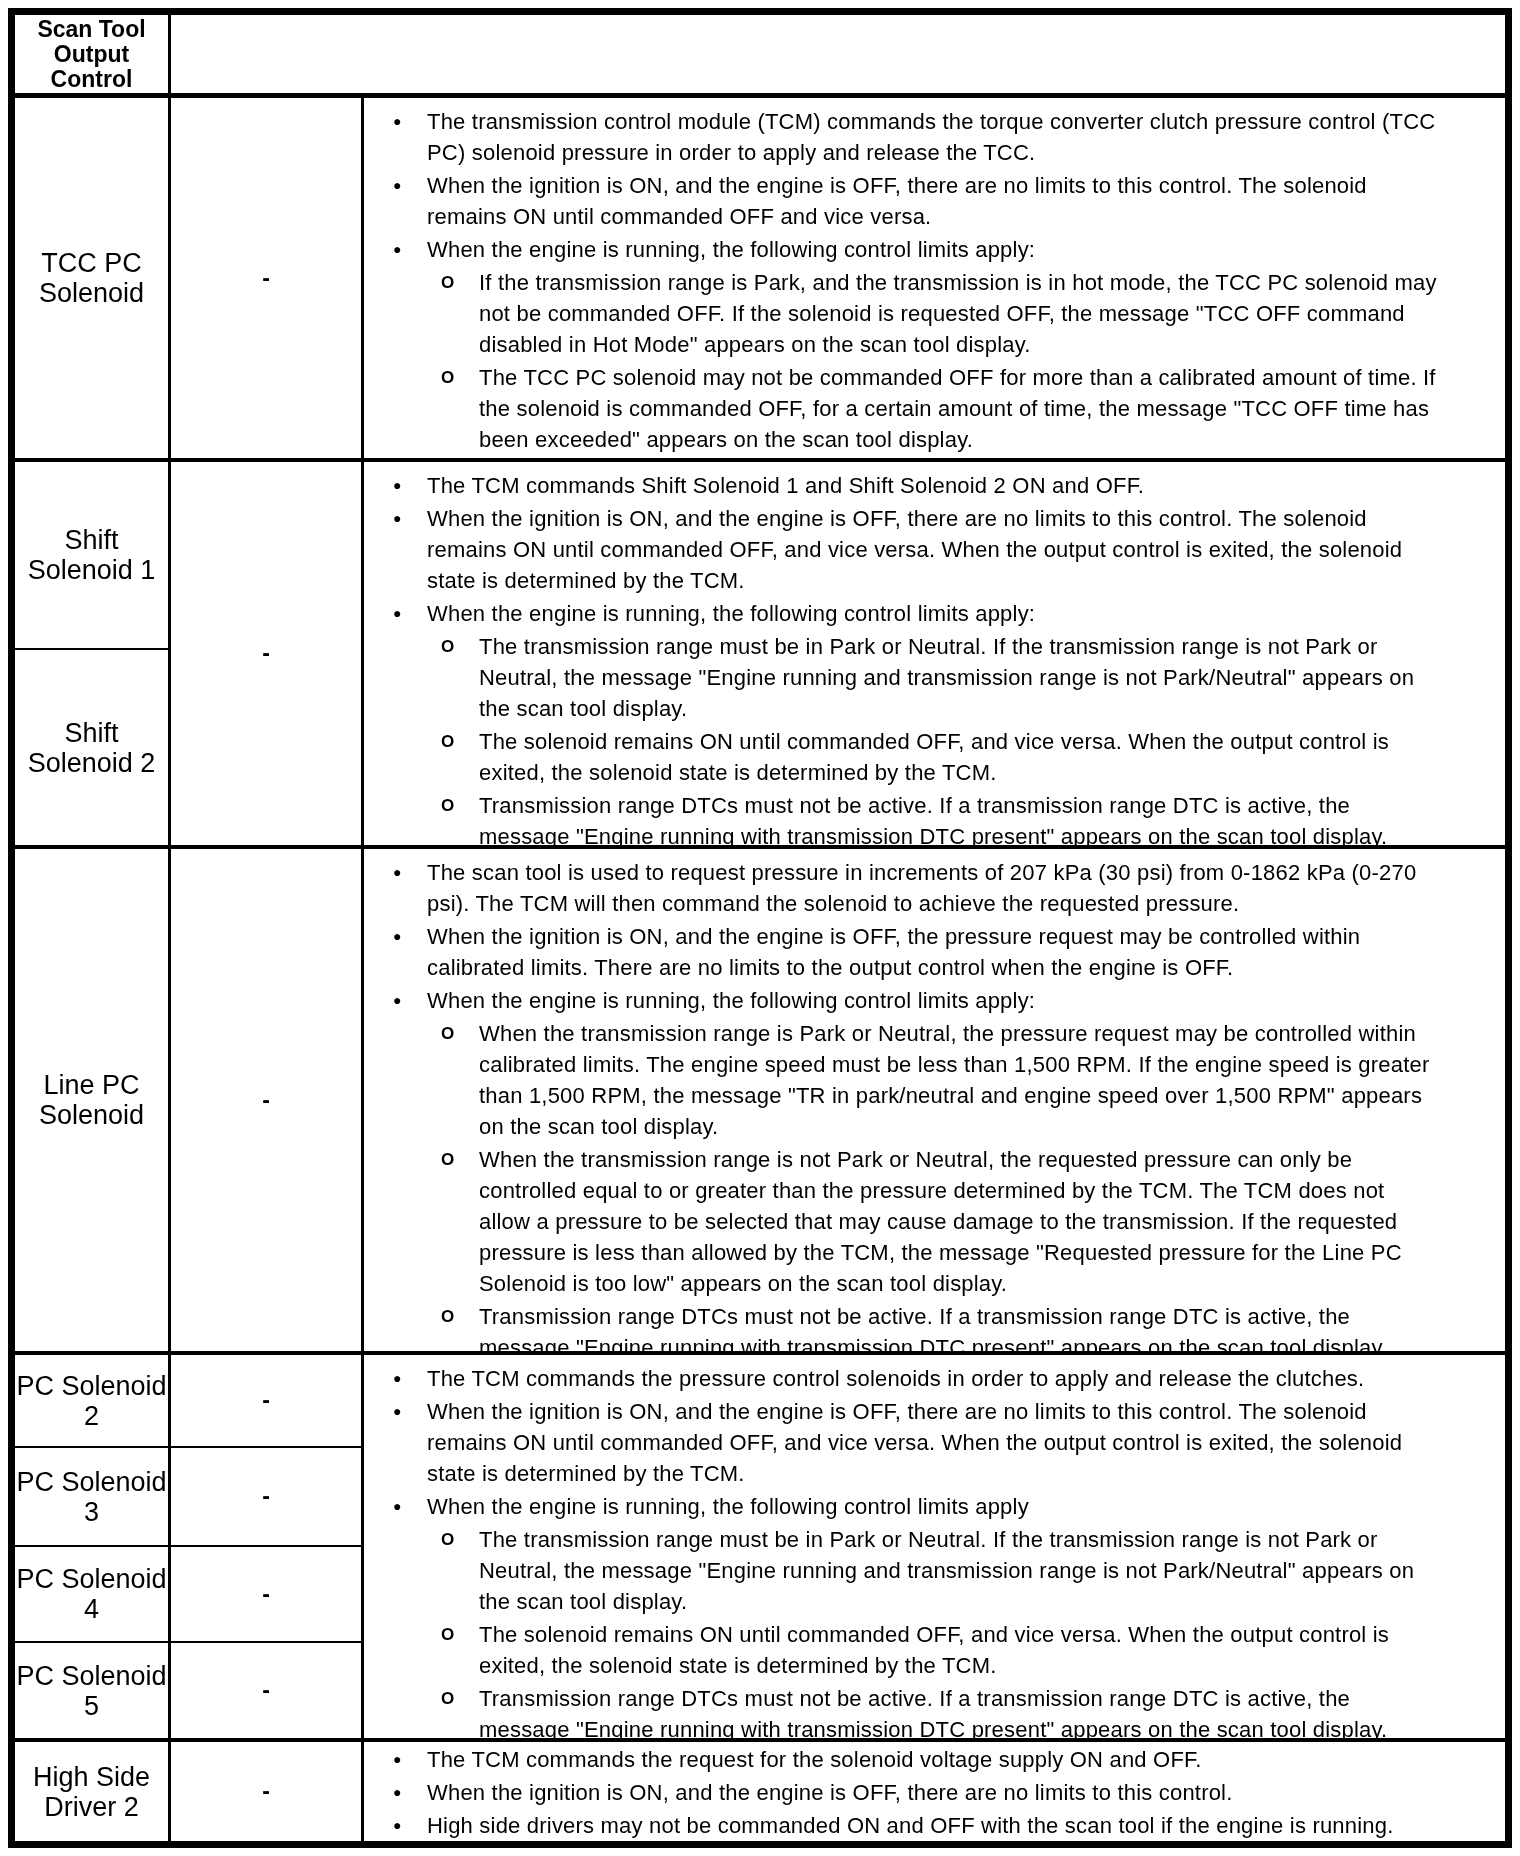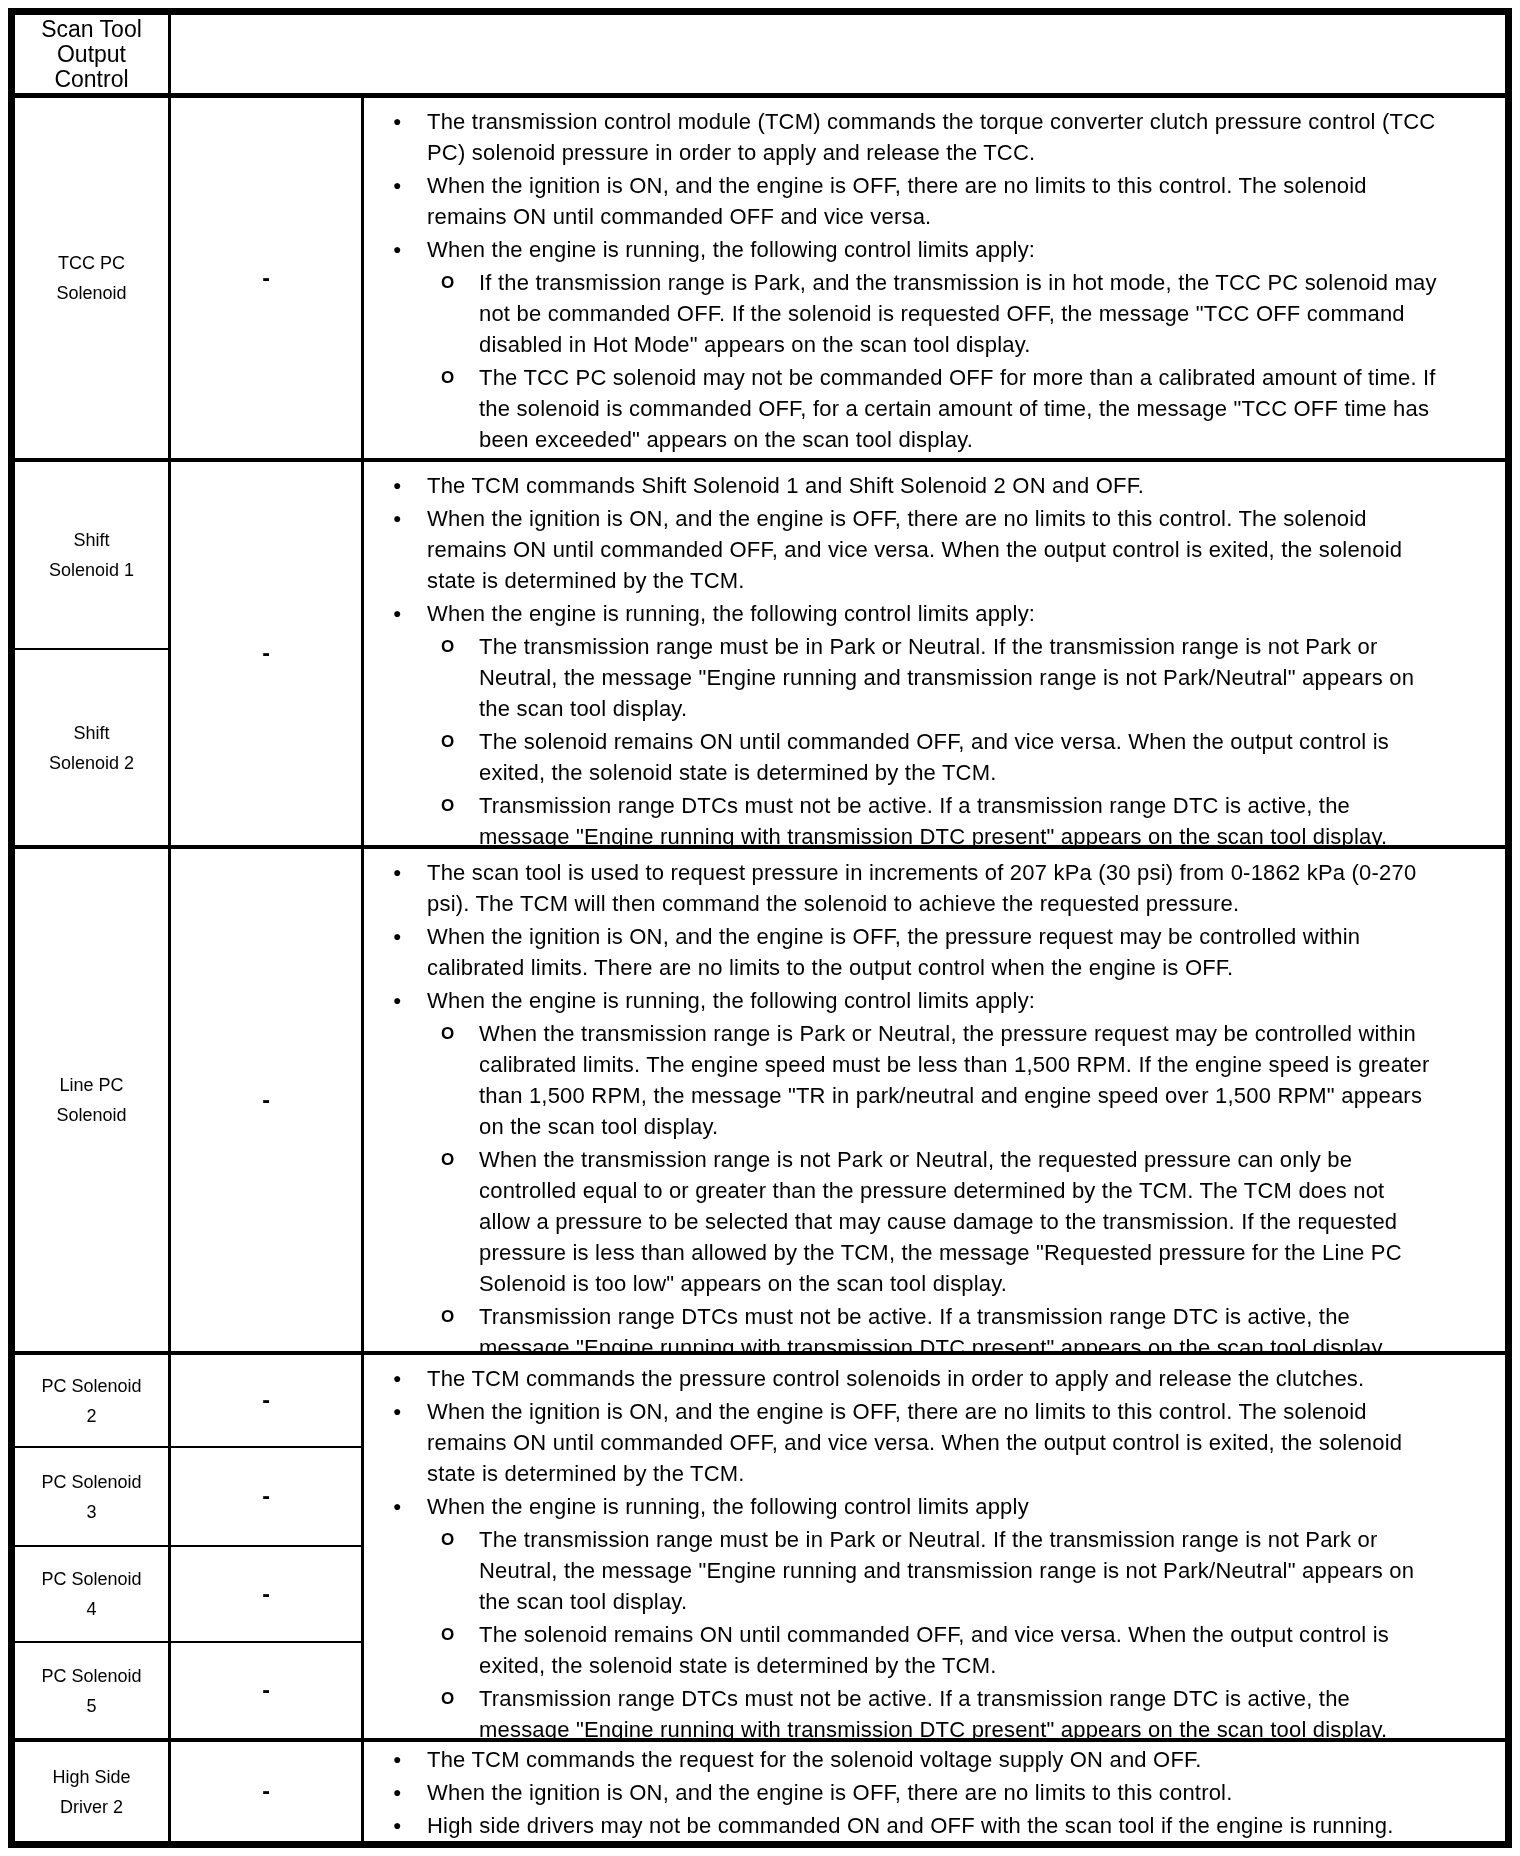--- a/index.html
+++ b/index.html
@@ -2,40 +2,40 @@
 <html><head>
 <meta charset="utf-8">
 <style>
   html,body{margin:0;padding:0;background:#ffffff;}
   body{width:1520px;height:1856px;position:relative;overflow:hidden;
        font-family:"Liberation Sans",sans-serif;color:#000;}
   .tbl{position:absolute;left:8px;top:8px;width:1490px;height:1826px;
        border:7px solid #000;display:flex;flex-direction:column;background:#fff;}
   
   .hdr{height:78px;flex:0 0 78px;border-bottom:5px solid #000;display:flex;
-       font-weight:normal;font-size:23px;justify-content:space-between;}
+       font-weight:bold;font-size:23px;justify-content:space-between;}
   .hcell{line-height:25px;text-align:center;display:flex;align-items:center;
          justify-content:center;white-space:pre-line;}
   .hdesc{display:flex;align-items:flex-end;justify-content:center;
          padding-bottom:2px;line-height:25px;}
   
   .c1{width:153px;flex:0 0 153px;border-right:3px solid #000;}
   .c2{width:190px;flex:0 0 190px;border-right:3px solid #000;}
   .c3{flex:1;min-width:0;}
   
   .band{display:flex;overflow:hidden;}
   .band + .band{border-top:4px solid #000;}
   .b1{height:360px;flex:0 0 360px;}
   .b2{height:383px;flex:0 0 383px;}
   .b3{height:502px;flex:0 0 502px;}
   .b4{height:383px;flex:0 0 383px;}
   .b5{flex:1;}
   
   .cellc{display:flex;align-items:center;justify-content:center;}
-  .lab{white-space:pre-line;text-align:center;font-size:18px;line-height:30px;}
+  .lab{white-space:pre-line;text-align:center;font-size:27px;line-height:30px;}
   .dash{font-size:23px;font-weight:bold;}
   
   .stack{display:flex;flex-direction:column;}
   .hsep{height:2px;flex:0 0 2px;background:#000;}
   .lwrap{width:346px;flex:0 0 346px;border-right:3px solid #000;
          display:flex;flex-direction:column;justify-content:center;}
   .lrow{display:flex;min-height:0;}
   .lrow .lc1{width:153px;flex:0 0 153px;border-right:3px solid #000;}
   .lrow .lc2{flex:1;}
   .r91{flex:0 0 91px;} .r97{flex:0 0 97px;} .r94{flex:0 0 94px;} .r95{flex:1;}

